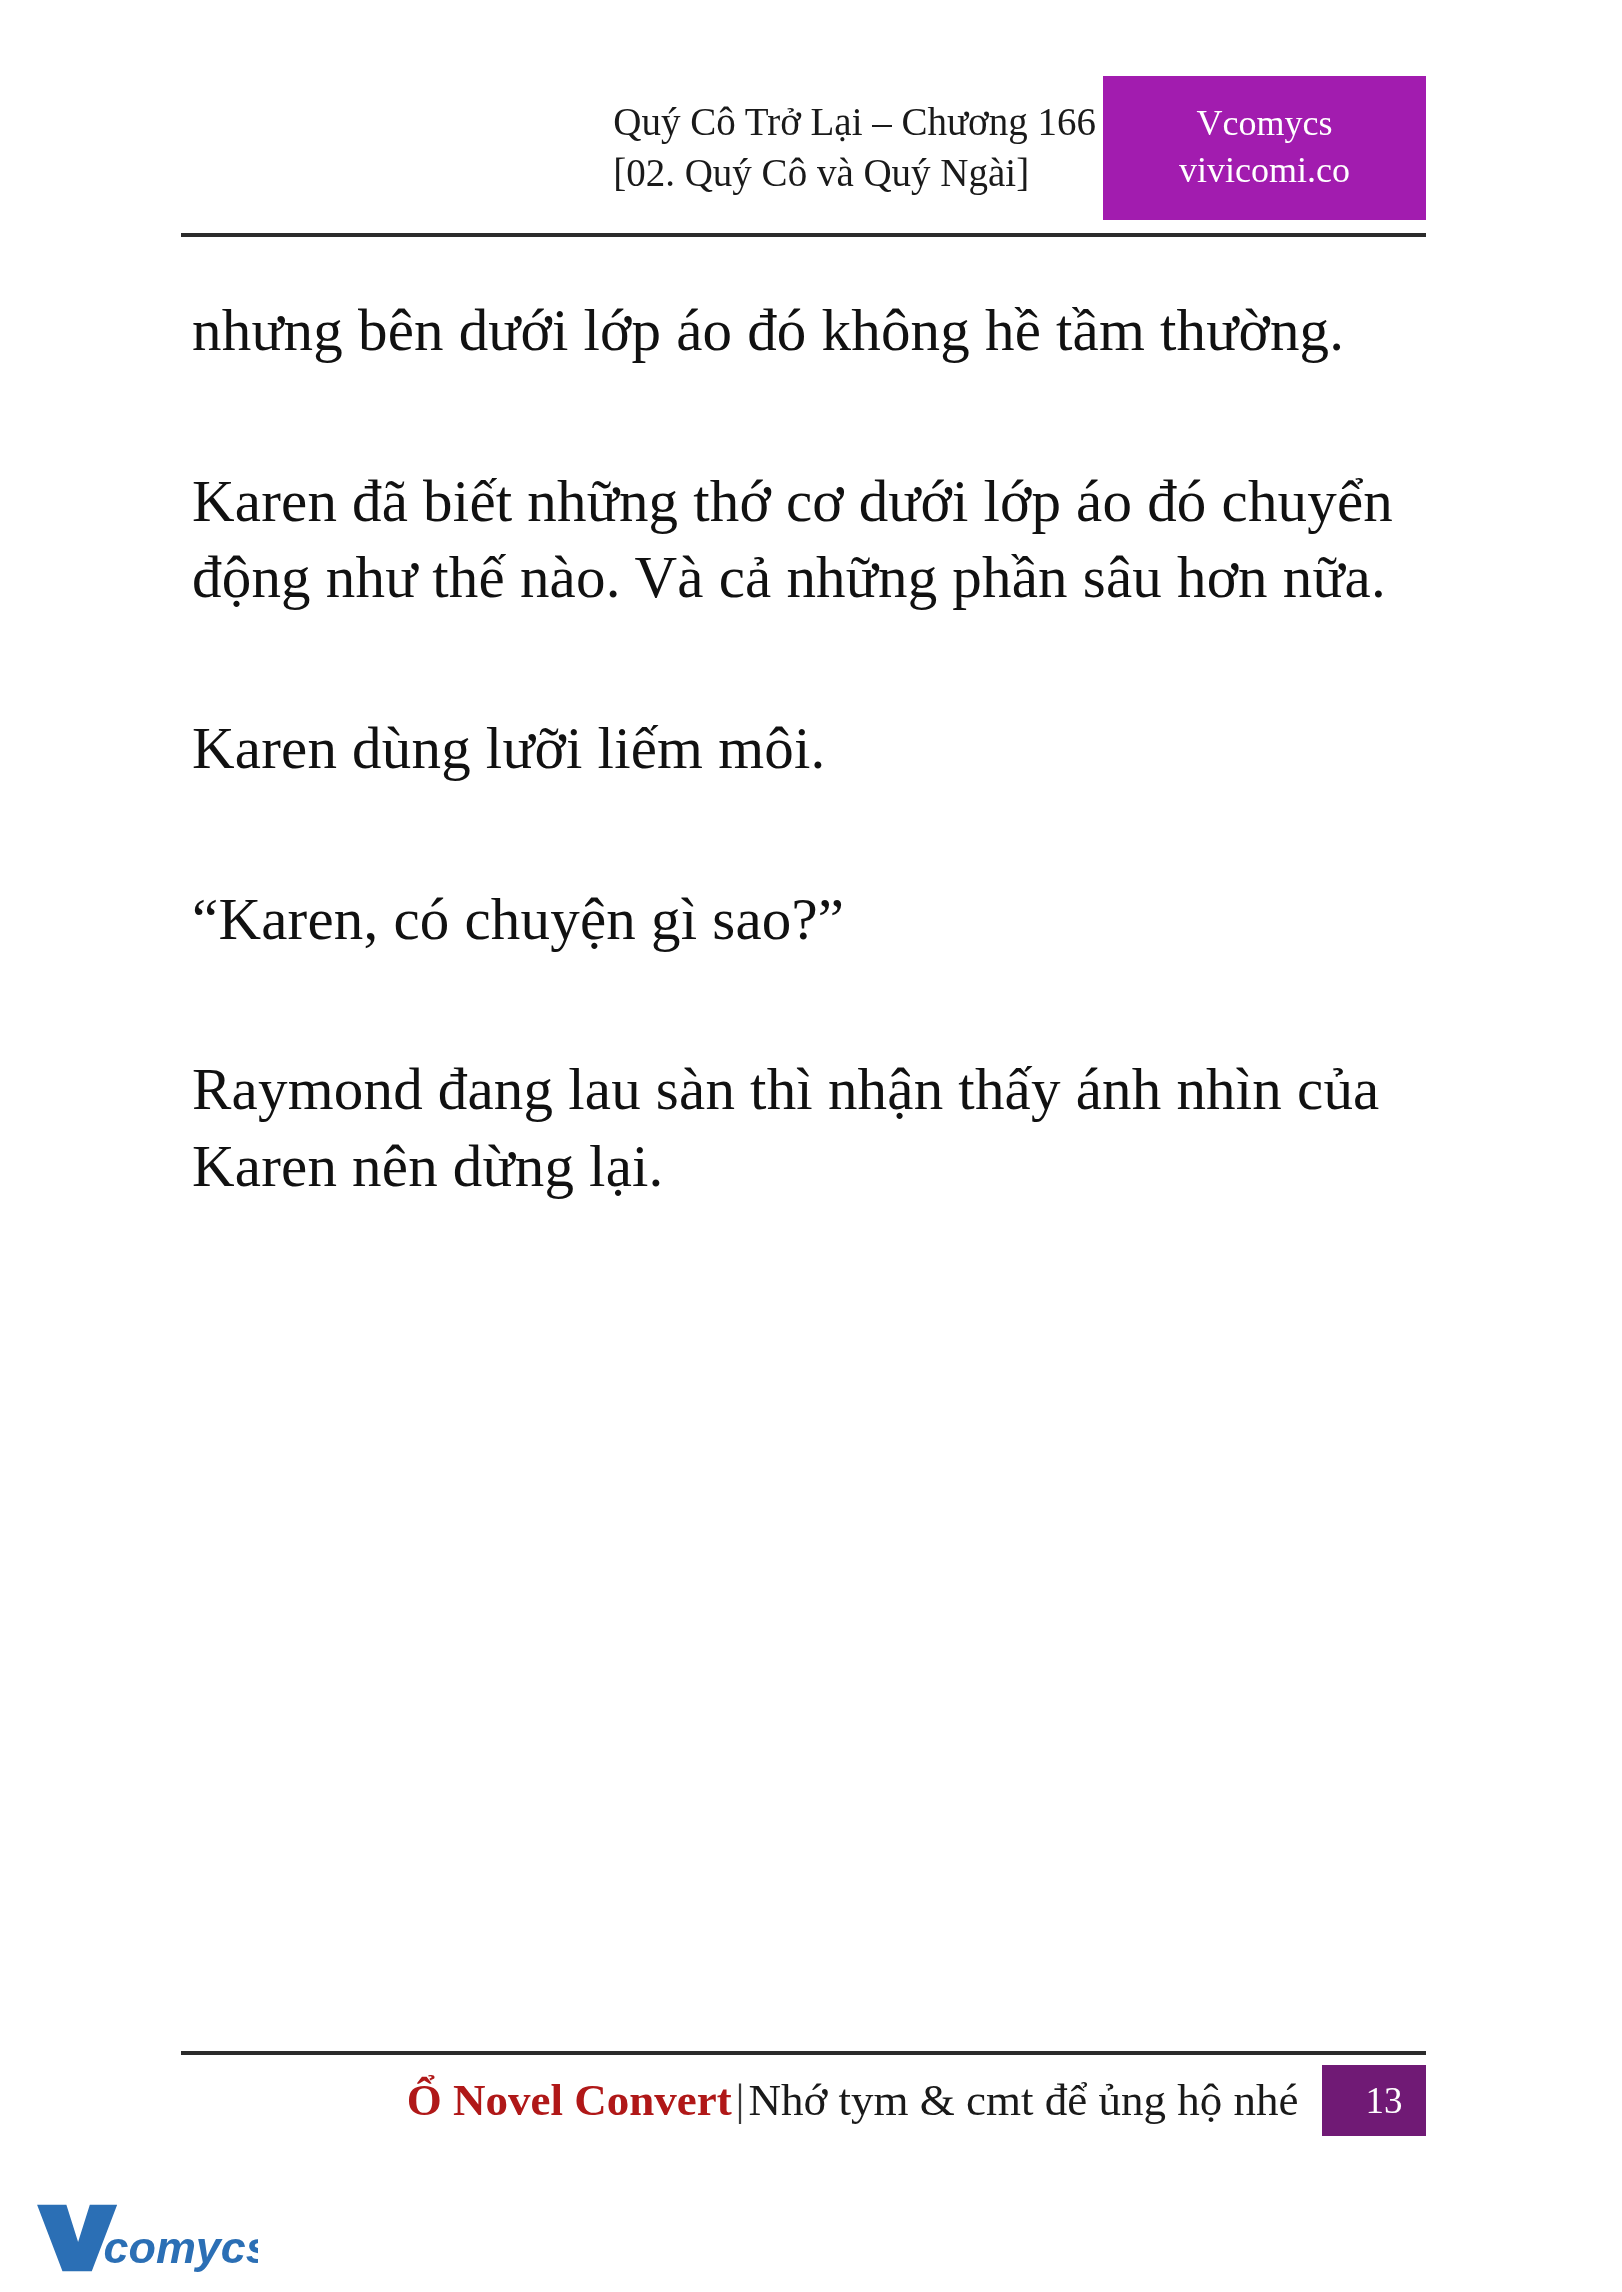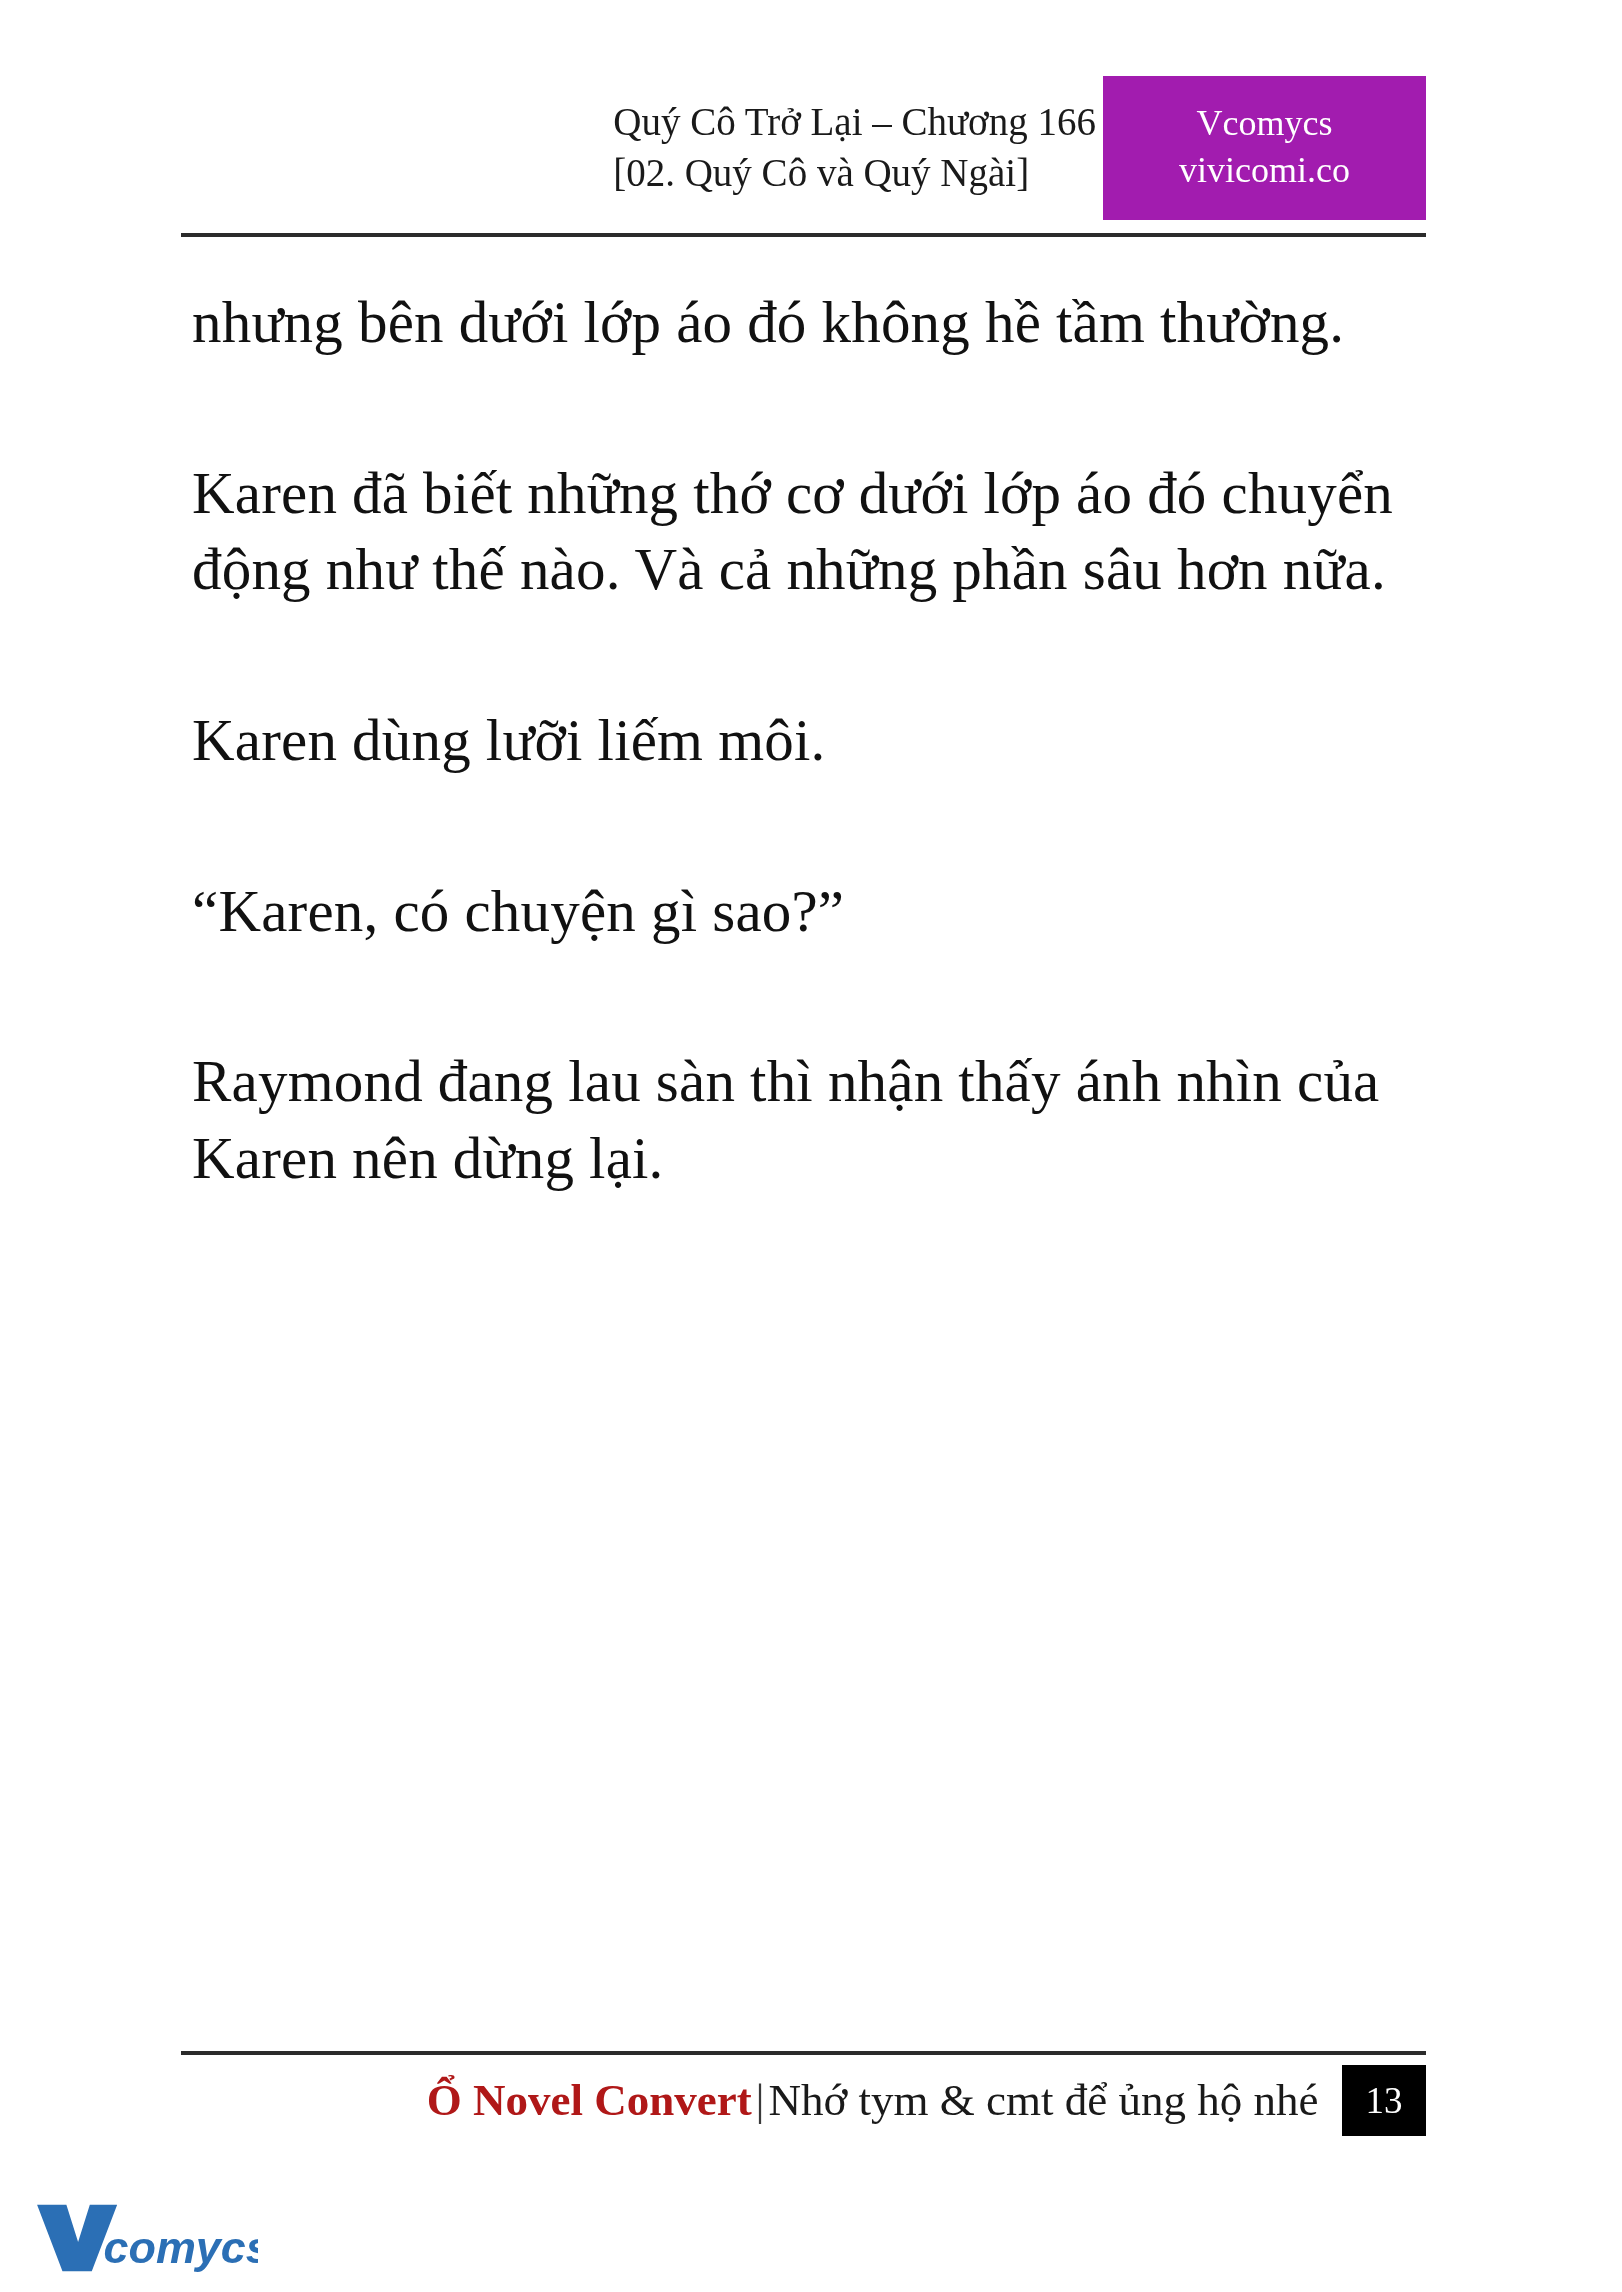--- a/index.html
+++ b/index.html
@@ -74,21 +74,21 @@
   .content {
     position: absolute;
     left: 192px;
     top: 284px;
     width: 1245px;
   }
   .para {
     font-size: 59px;
     line-height: 1.30;
     color: #111111;
-    margin: 0 0 94px 0;
+    margin: 8px 0 94px 0;
     font-family: "Liberation Serif", serif;
     letter-spacing: 0.2px;
   }
   .para.last { margin-bottom: 0; }
 
   
   .footer-rule {
     position: absolute;
     left: 181px;
     top: 2051px;
@@ -117,27 +117,28 @@
     color: #b01818;
     font-weight: bold;
   }
   .footer-text .sep {
     color: #3a3a3a;
     padding: 0 3.9px;
   }
   .page-number {
     width: 84px;
     height: 71px;
-    background: #000000;
+    background: #701a75;
     color: #ffffff;
     font-size: 37px;
     display: flex;
     align-items: center;
     justify-content: center;
     font-family: "Liberation Serif", serif;
+    padding-left: 20px;
   }
 
   
   .watermark {
     position: absolute;
     left: 33px;
     bottom: 13.7px;
     width: 225px;
     height: 84px;
   }

